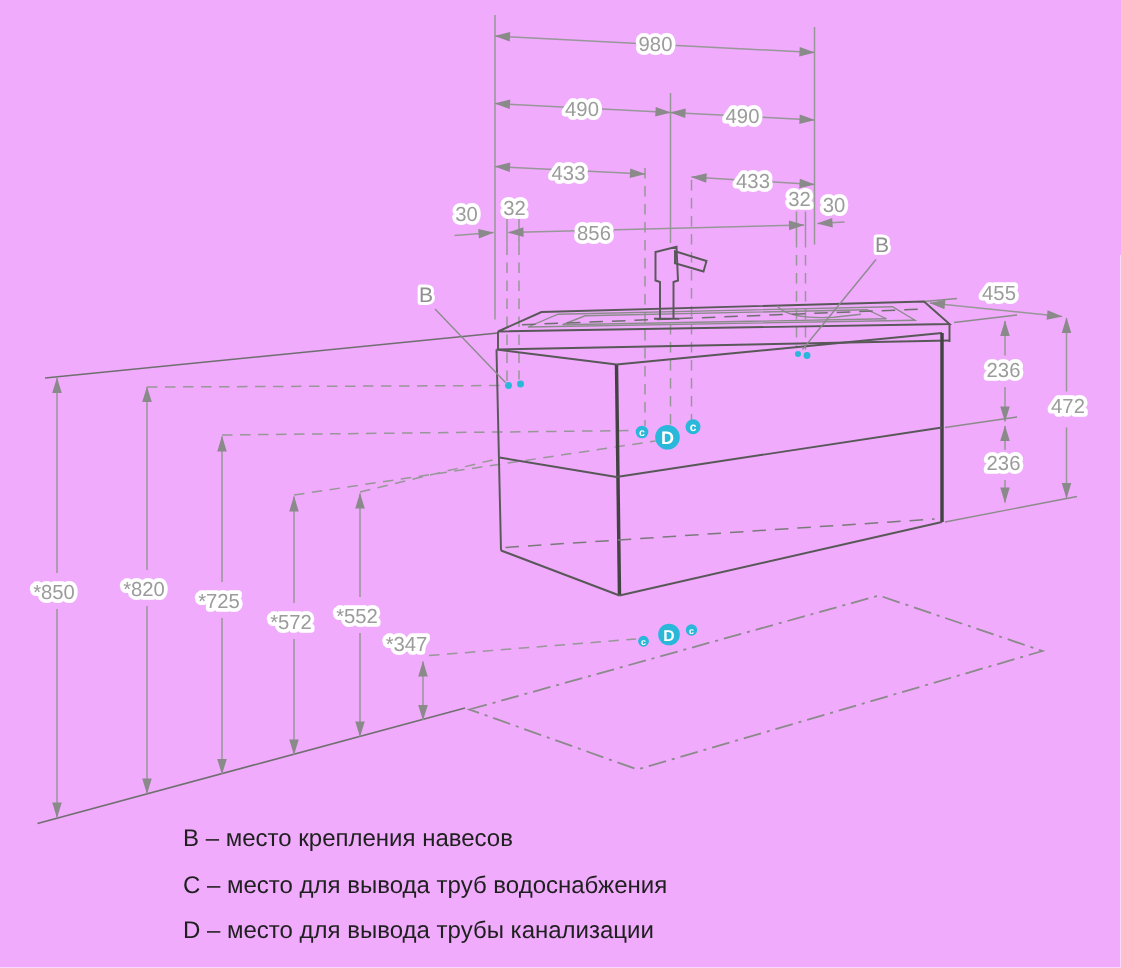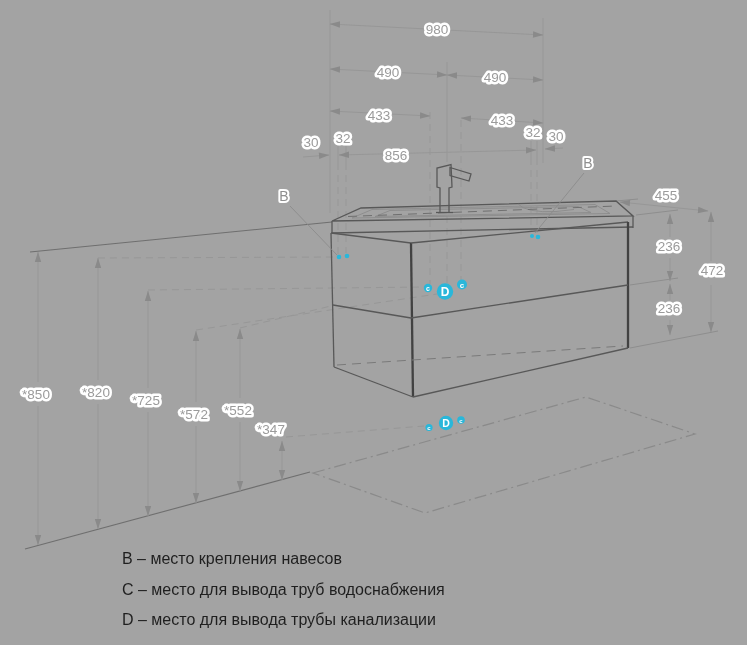--- a/index.html
+++ b/index.html
@@ -1,16 +1,16 @@
 <!DOCTYPE html>
 <html><head>
 <meta charset="utf-8">
 <style>
   html,body{margin:0;padding:0;background:#ffffff;}
-  .stage{position:relative;width:747px;height:645px;background:#a3a3a3;overflow:hidden;
+  .stage{position:relative;width:747px;height:645px;background:#f0abfc;overflow:hidden;
          font-family:"Liberation Sans",sans-serif;}
   svg{position:absolute;left:0;top:0;}
   .dim{stroke:#979797;stroke-width:1;fill:none;}
   .dimtxt{fill:#9b9b9b;font:13.5px "Liberation Sans",sans-serif;text-anchor:middle;
           paint-order:stroke;stroke:#fff;stroke-width:5px;stroke-linejoin:round;}
   .btxt{fill:#8f8f8f;font:14px "Liberation Sans",sans-serif;text-anchor:middle;
         paint-order:stroke;stroke:#fff;stroke-width:4px;stroke-linejoin:round;}
   .thin{stroke:#6f6f6f;stroke-width:1.1;fill:none;}
   .med{stroke:#585858;stroke-width:1.3;fill:none;}
   .thick{stroke:#424242;stroke-width:2.3;fill:none;}

